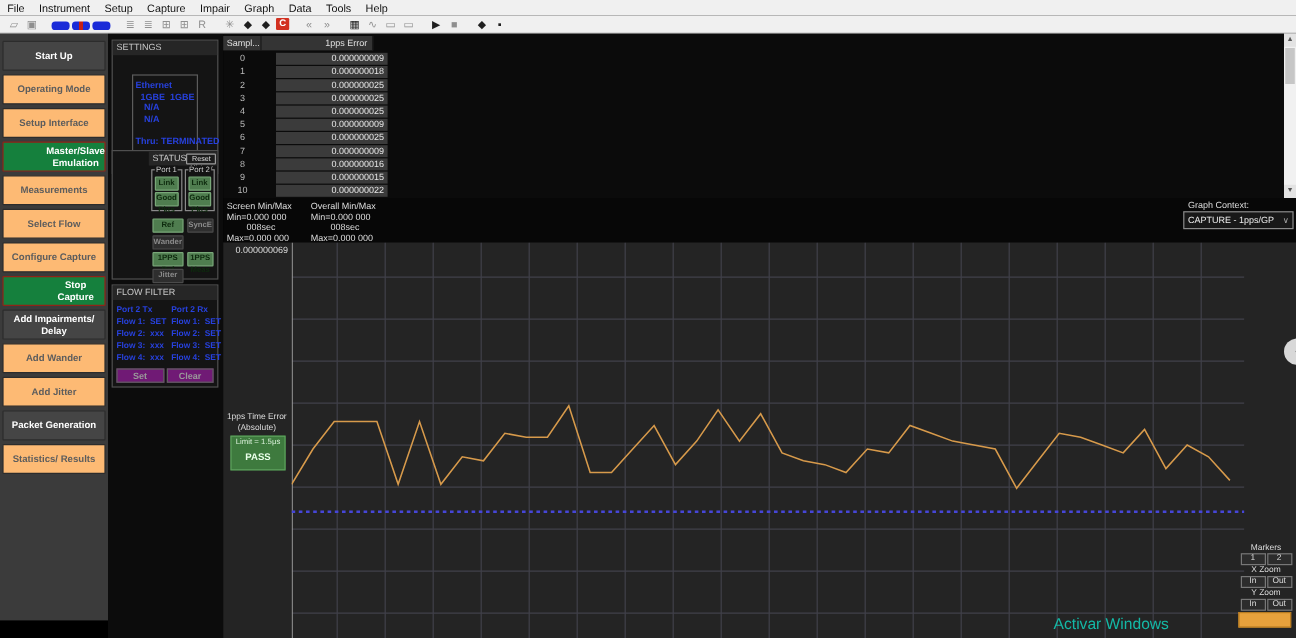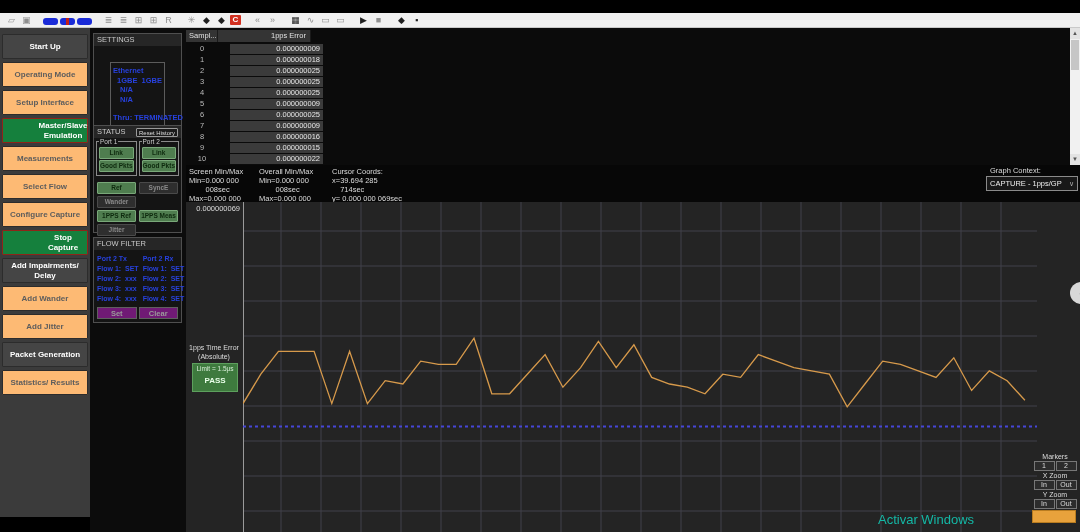--- a/index.html
+++ b/index.html
@@ -29,21 +29,21 @@
   
   #panelcol{position:absolute;left:90px;top:28px;width:96px;height:504px;background:#0c0c0c;}
   .panel{position:absolute;left:3px;width:89px;border:1px solid #4f4f4f;background:#141414;box-sizing:border-box;}
   .phead{height:12px;background:#262626;color:#c9c9c9;font-size:7.5px;line-height:12px;padding:0 3px;
          display:flex;justify-content:space-between;align-items:center;}
   #settings-panel{top:5px;height:112px;}
   #settings-box{margin:16px;border:1px solid #5c5c5c;height:66px;padding:3px 2px;box-sizing:border-box;}
   .sline{font-size:7.5px;line-height:9.5px;color:#2741dd;font-weight:bold;white-space:pre;}
   .sline.ind1{padding-left:4px;} .sline.ind2{padding-left:7px;}
   .sline.blank{height:9px;}
-  #status-panel{top:97px;height:108px;}
+  #status-panel{top:97px;height:108px;padding-left:30px;}
   .resetbtn{font-size:6px;height:9px;line-height:8px;background:#1c1c1c;color:#ddd;
             border:1px solid #9a9a9a;padding:0 2px;border-radius:1px;}
   #ports{display:flex;gap:2px;padding:3px 2px 2px 2px;}
   .portbox{flex:1;border:1px solid #8a8a8a;position:relative;padding:4px 2px 2px 2px;}
   .portlabel{position:absolute;top:-4px;left:2px;background:#141414;font-size:6.5px;color:#ccc;padding:0 1px;}
   .badge{height:10px;font-size:6.5px;line-height:10px;text-align:center;margin:1px 0;
          background:#4f7d4f;color:#0e2a0e;border:1px solid #79a879;border-radius:1px;font-weight:bold;}
   .badge.off{background:#2e2e2e;color:#8a8a8a;border-color:#4a4a4a;}
   .badge-empty{height:10px;margin:1px 0;}
   #indicators{display:grid;grid-template-columns:1fr 1fr;column-gap:3px;padding:3px 3px;}
@@ -100,20 +100,31 @@
                border:1px solid #777;padding:0;font-family:"Liberation Sans",sans-serif;}
   #orangebtn{position:absolute;left:0px;top:58px;width:44px;height:13px;background:#e8a23c;border:1px solid #b97c20;box-sizing:border-box;}
   #handle{position:absolute;left:884px;top:80px;width:22px;height:22px;border-radius:50%;background:#d8d8d8;
           color:#555;font-size:11px;line-height:22px;text-align:center;}
   #watermark{position:absolute;left:692px;top:310px;font-size:13px;color:#14b8a6;}
 </style>
 </head>
 <body>
 
 <div id="app">
+  <div id="menubar">
+      <div class="mitem">File</div>
+      <div class="mitem">Instrument</div>
+      <div class="mitem">Setup</div>
+      <div class="mitem">Capture</div>
+      <div class="mitem">Impair</div>
+      <div class="mitem">Graph</div>
+      <div class="mitem">Data</div>
+      <div class="mitem">Tools</div>
+      <div class="mitem">Help</div>
+    </div>
   <div id="toolbar">
       <div class="tico gray">▱</div>
       <div class="tico gray">▣</div>
       <div class="tico pill gp"></div>
       <div class="tico pill-red"></div>
       <div class="tico pill"></div>
       <div class="tico gray gp">≣</div>
       <div class="tico gray">≣</div>
       <div class="tico gray">⊞</div>
       <div class="tico gray">⊞</div>
@@ -298,36 +309,20 @@
     </div>
     <div class="sgroup" id="sg-overall">
       <div class="stitle">Overall Min/Max</div>
       <div class="srow">
           <span>Min=</span>
           <span class="sval">0.000 000 008sec</span>
         </div>
       <div class="srow">
           <span>Max=</span>
           <span class="sval">0.000 000 029sec</span>
-        </div>
-      <div class="units">
-          <div class="ubtn">-m-</div>
-          <div class="ubtn">-u-</div>
-          <div class="ubtn">-n-</div>
-        </div>
-    </div>
-    <div class="sgroup" id="sg-cursor">
-      <div class="stitle">Cursor Coords:</div>
-      <div class="srow">
-          <span>x=</span>
-          <span class="sval">39.694 285 714sec</span>
-        </div>
-      <div class="srow">
-          <span>y=</span>
-          <span class="sval">0.000 000 069sec</span>
         </div>
       <div class="units">
           <div class="ubtn">-m-</div>
           <div class="ubtn">-u-</div>
           <div class="ubtn">-n-</div>
         </div>
     </div>
     <div id="gctx">
       <div class="gclabel">Graph Context:</div>
       <div class="gcombo">

